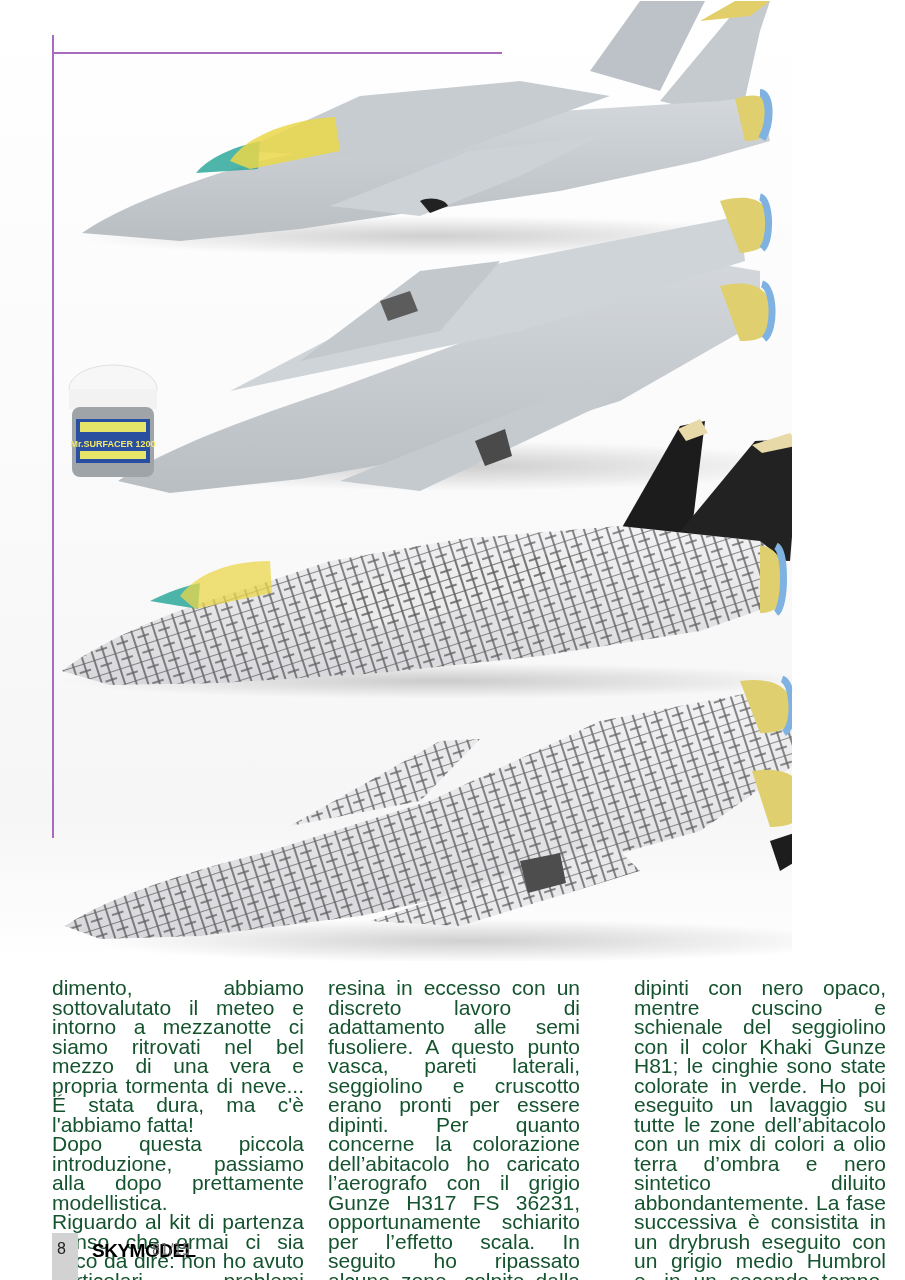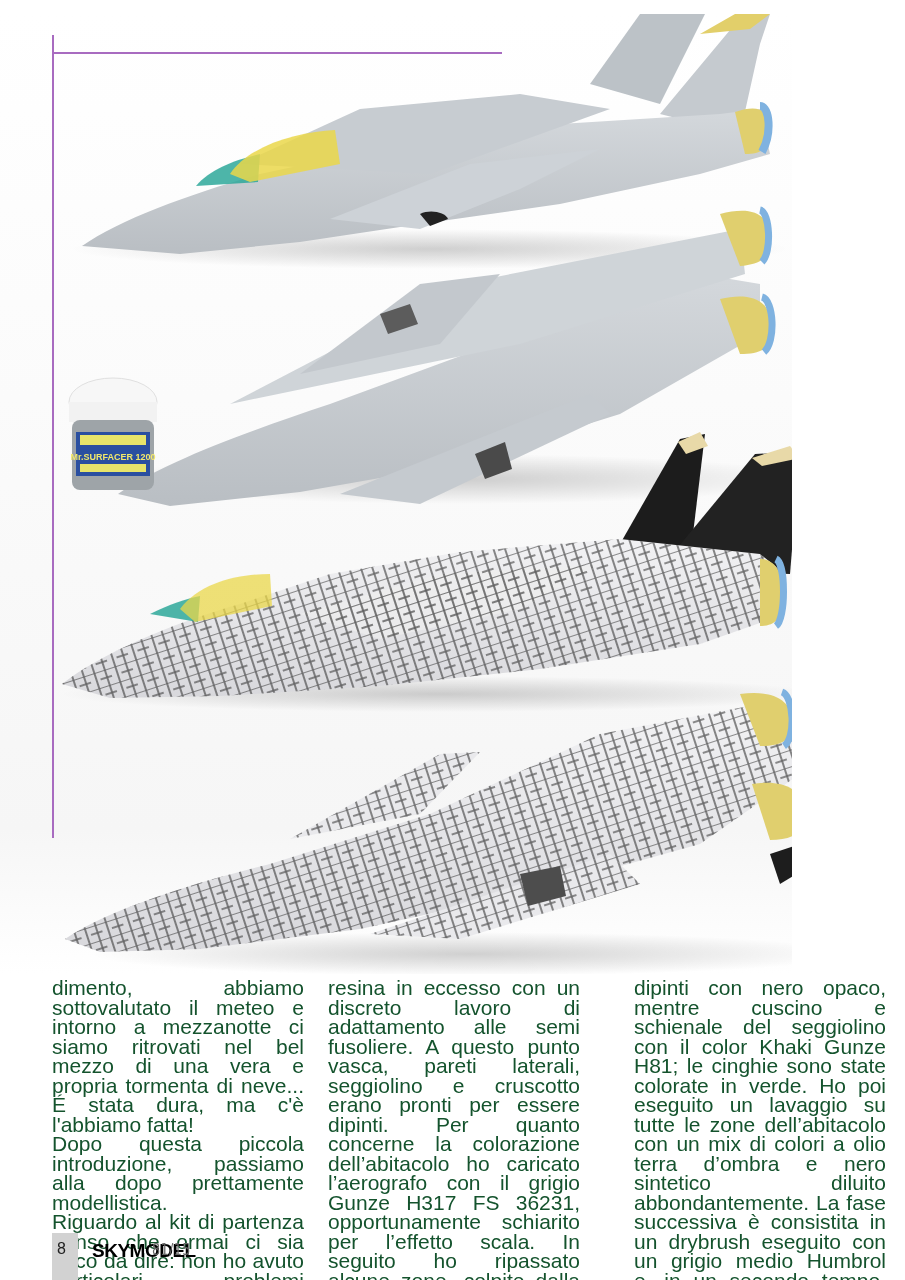--- a/index.html
+++ b/index.html
@@ -1,17 +1,17 @@
 <!DOCTYPE html>
 <html><head>
 <meta charset="utf-8">
 <style>
   html, body { margin:0; padding:0; }
   body { width:905px; height:1280px; background:#ffffff; position:relative; overflow:hidden; font-family:"Liberation Sans", sans-serif; }
-  .photo { position:absolute; left:0; top:14px; width:792px; height:960px; background:linear-gradient(180deg,#ffffff 0%,#fbfbfb 40%,#f6f6f6 85%,#ffffff 100%); overflow:hidden; }
+  .photo { position:absolute; left:0; top:1px; width:792px; height:960px; background:linear-gradient(180deg,#ffffff 0%,#fbfbfb 40%,#f6f6f6 85%,#ffffff 100%); overflow:hidden; }
   .photo svg { position:absolute; left:0; top:0; }
   .rule-v { position:absolute; left:52px; top:35px; width:2px; height:803px; background:#a86bc0; }
   .rule-h { position:absolute; left:52px; top:52px; width:450px; height:2px; background:#a86bc0; }
   .columns { position:absolute; top:970px; left:52px; width:815px; height:250px; }
   .col { position:absolute; top:8px; width:252px; font-size:21px; line-height:19.5px; color:#14532d; text-align:justify; }
   .col p { margin:0; }
   .c1 { left:0; } .c2 { left:276px; } .c3 { left:550px;margin-left:32px; }
   .footer-box { position:absolute; left:52px; top:1233px; width:26px; height:47px; background:#d2d2d2; }
   .page-num { position:absolute; left:57px; top:1240px; font-size:16px; color:#222; }
   .brand { position:absolute; left:92px; top:1240px; font-size:19px; font-weight:bold; letter-spacing:-0.5px; color:#000000; }

